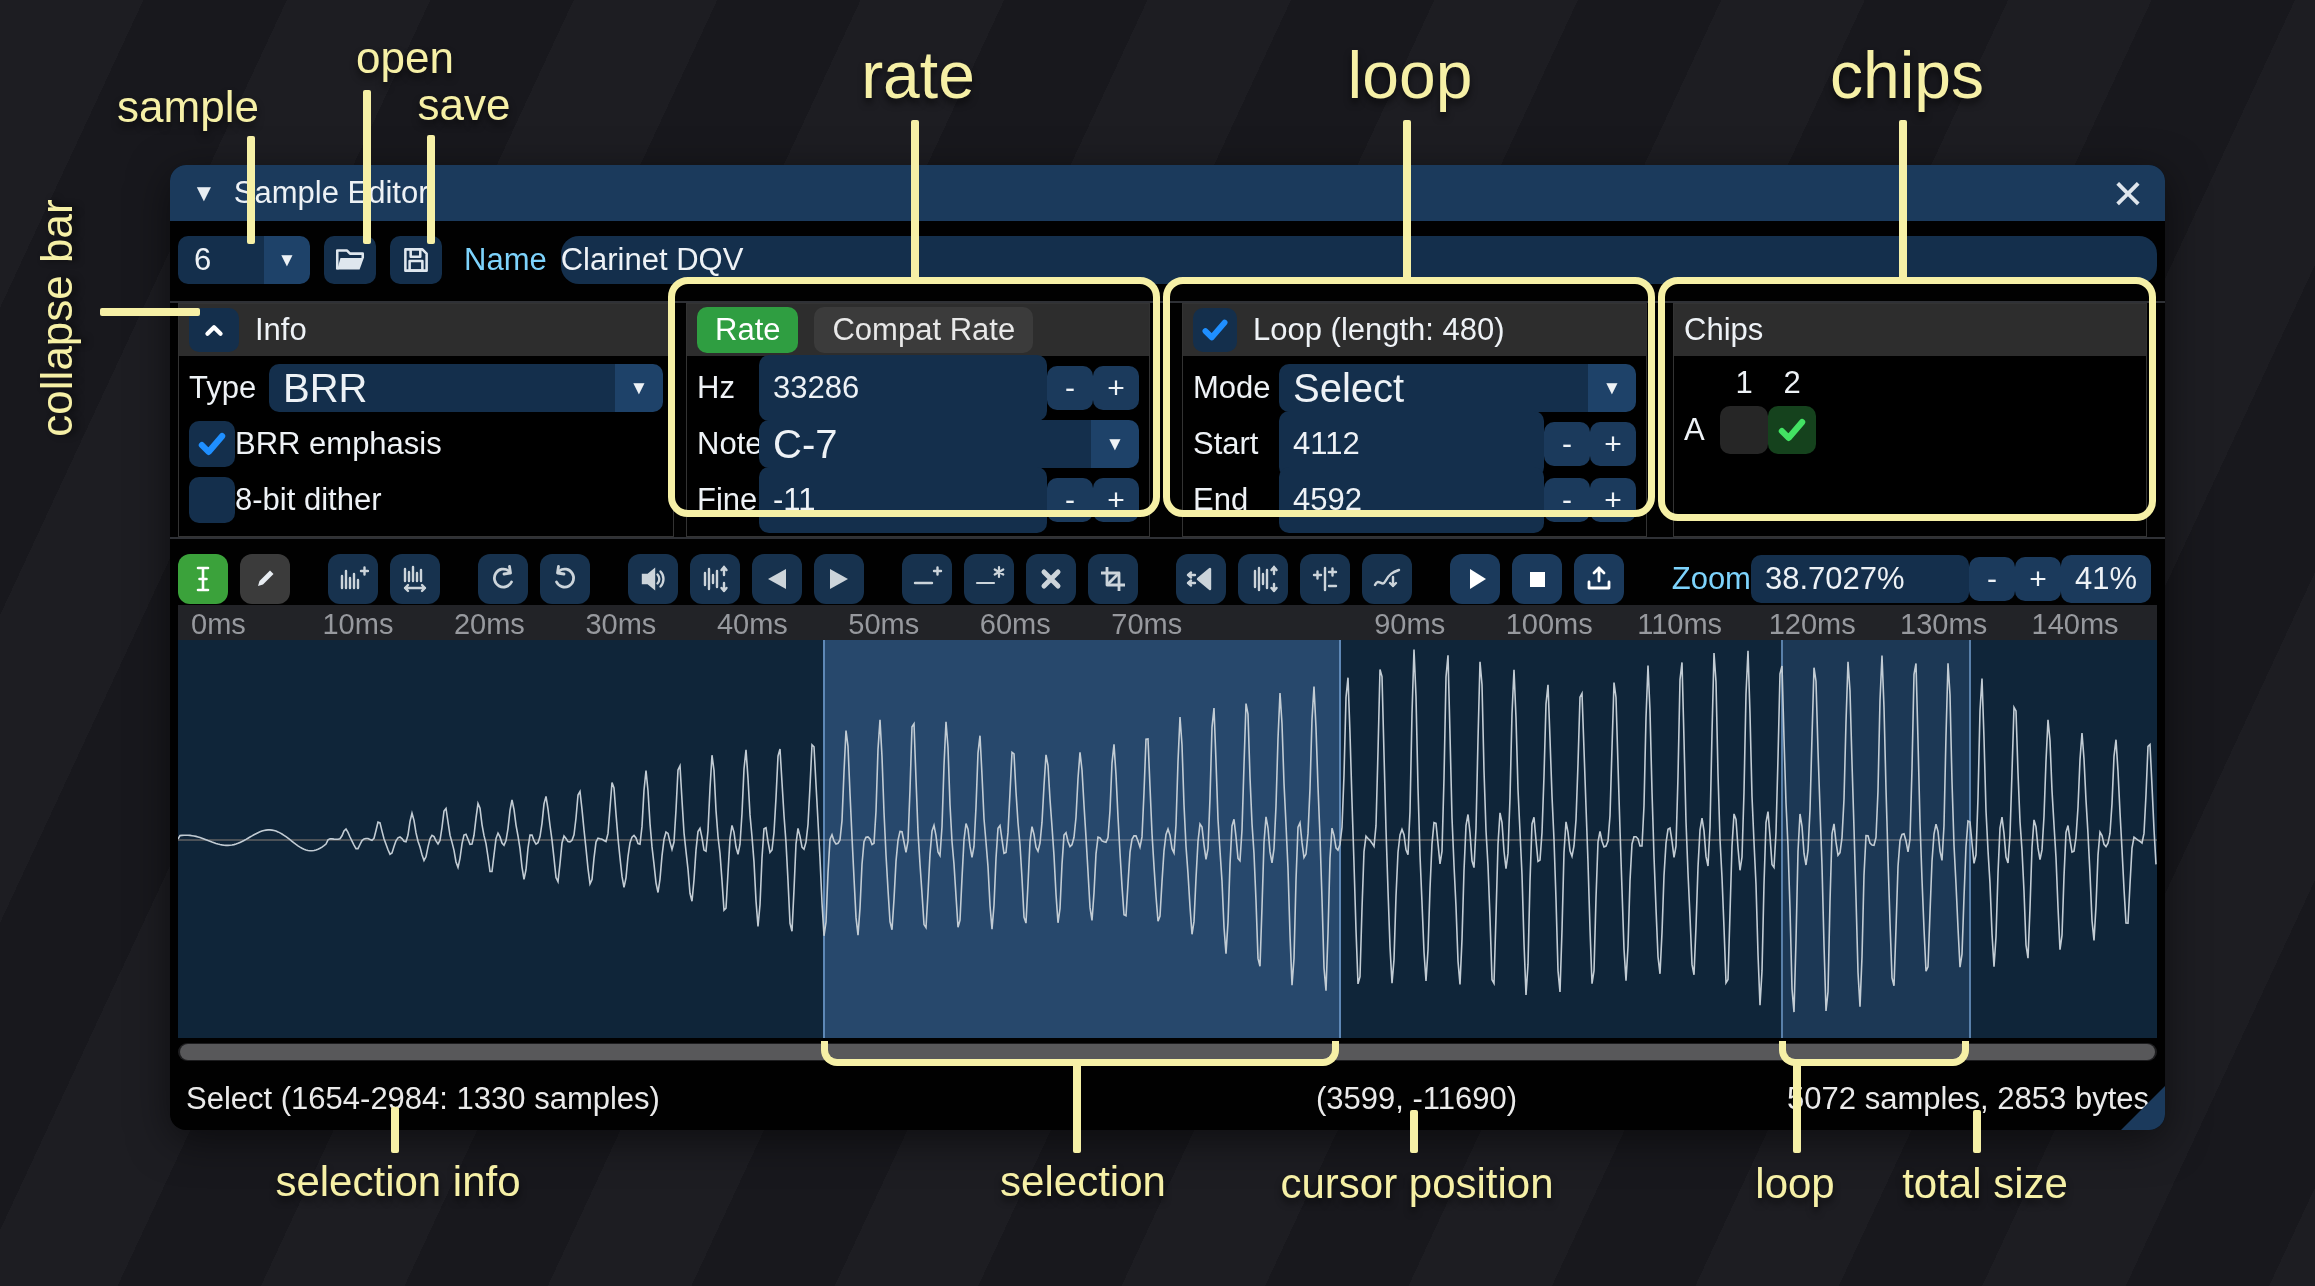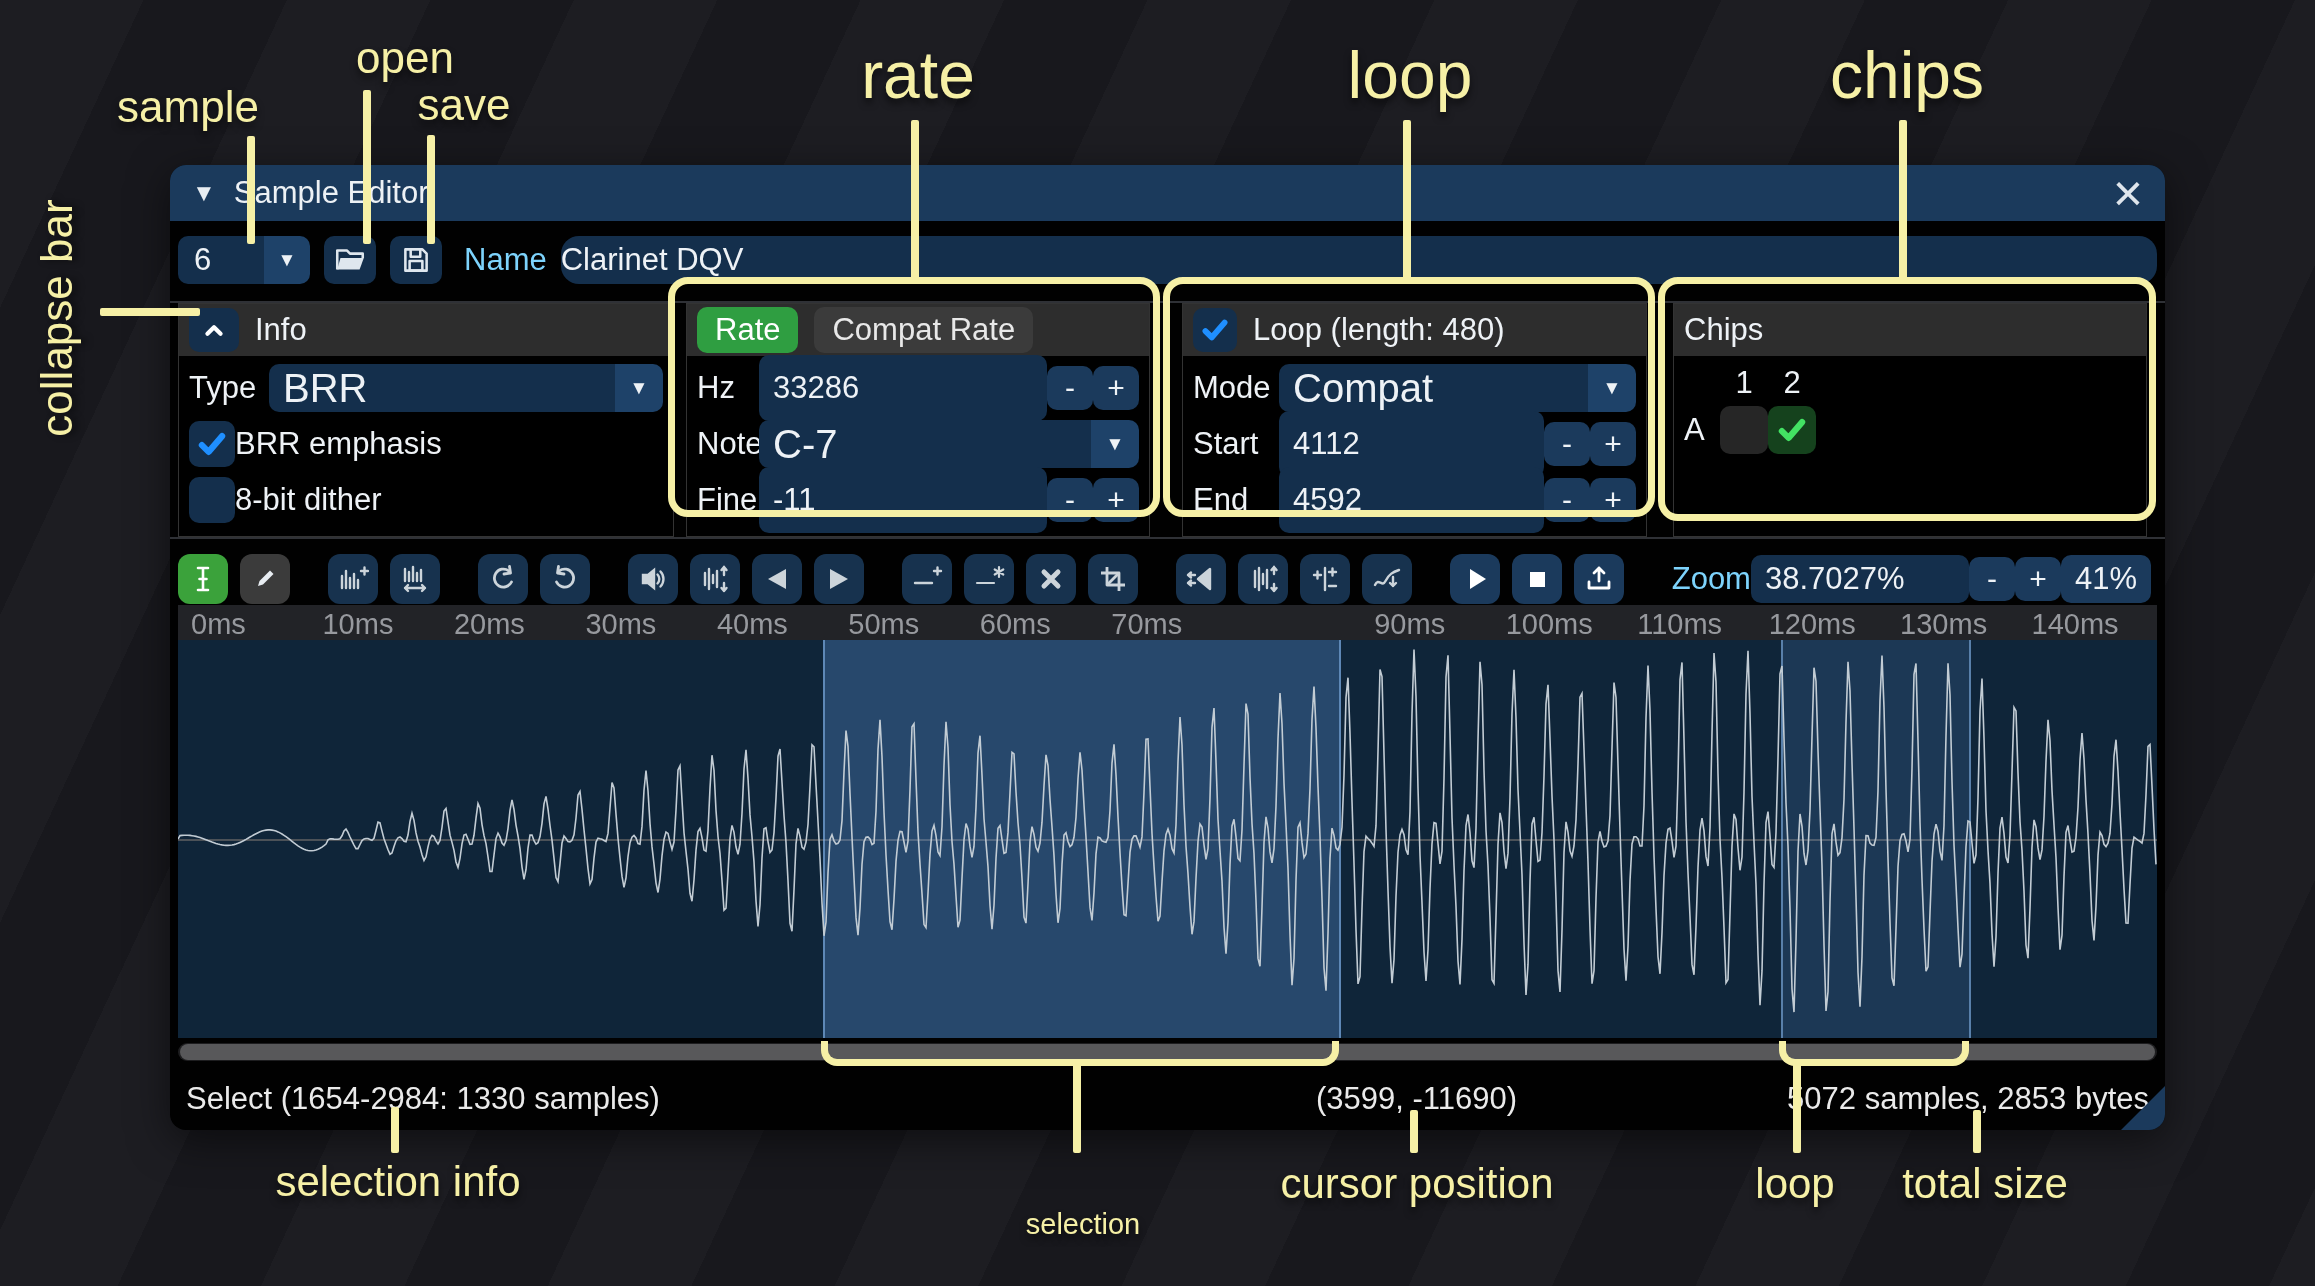--- a/index.html
+++ b/index.html
@@ -229,21 +229,21 @@
           <svg width="34" height="34" viewBox="0 0 32 32" fill="none" stroke="#1f8fff" stroke-width="5.5" stroke-linecap="round" stroke-linejoin="round">
               <path d="M7 17l6 6 12-14"></path>
             </svg>
         </div>
         <span>Loop (length: 480)</span>
       </div>
       <div class="pbody">
         <div class="prow">
           <span class="rlabel" style="width:86px">Mode</span>
           <div class="dd">
-            <span class="val">Compat</span>
+            <span class="val">Select</span>
             <span class="arrow">▼</span>
           </div>
         </div>
         <div class="prow">
           <span class="rlabel" style="width:86px">Start</span>
           <div class="numfield">
               <span>4112</span>
             </div>
           <div class="mini">-</div>
           <div class="mini">+</div>
@@ -529,21 +529,21 @@
 <div class="ann big" style="left:1410px;top:75px">loop</div>
 <div class="vline" style="left:1403px;top:120px;height:160px"></div>
 <div class="callout-box" style="left:1163px;top:277px;width:478px;height:226px"></div>
 
 <div class="ann big" style="left:1907px;top:75px">chips</div>
 <div class="vline" style="left:1899px;top:120px;height:160px"></div>
 <div class="callout-box" style="left:1658px;top:277px;width:484px;height:230px"></div>
 
 <div class="bracket" style="left:821px;top:1041px;width:504px;height:18px"></div>
 <div class="vline" style="left:1073px;top:1063px;height:90px"></div>
-<div class="ann" style="left:1083px;top:1224px;font-size:29px">selection</div>
+<div class="ann" style="left:1083px;top:1182px;font-size:42px">selection</div>
 
 <div class="vline" style="left:391px;top:1107px;height:46px"></div>
 <div class="ann" style="left:398px;top:1182px;font-size:42px">selection info</div>
 
 <div class="vline" style="left:1410px;top:1110px;height:43px"></div>
 <div class="ann" style="left:1417px;top:1184px;font-size:42px">cursor position</div>
 
 <div class="bracket" style="left:1779px;top:1041px;width:176px;height:18px"></div>
 <div class="vline" style="left:1793px;top:1063px;height:90px"></div>
 <div class="ann" style="left:1795px;top:1184px;font-size:42px">loop</div>

